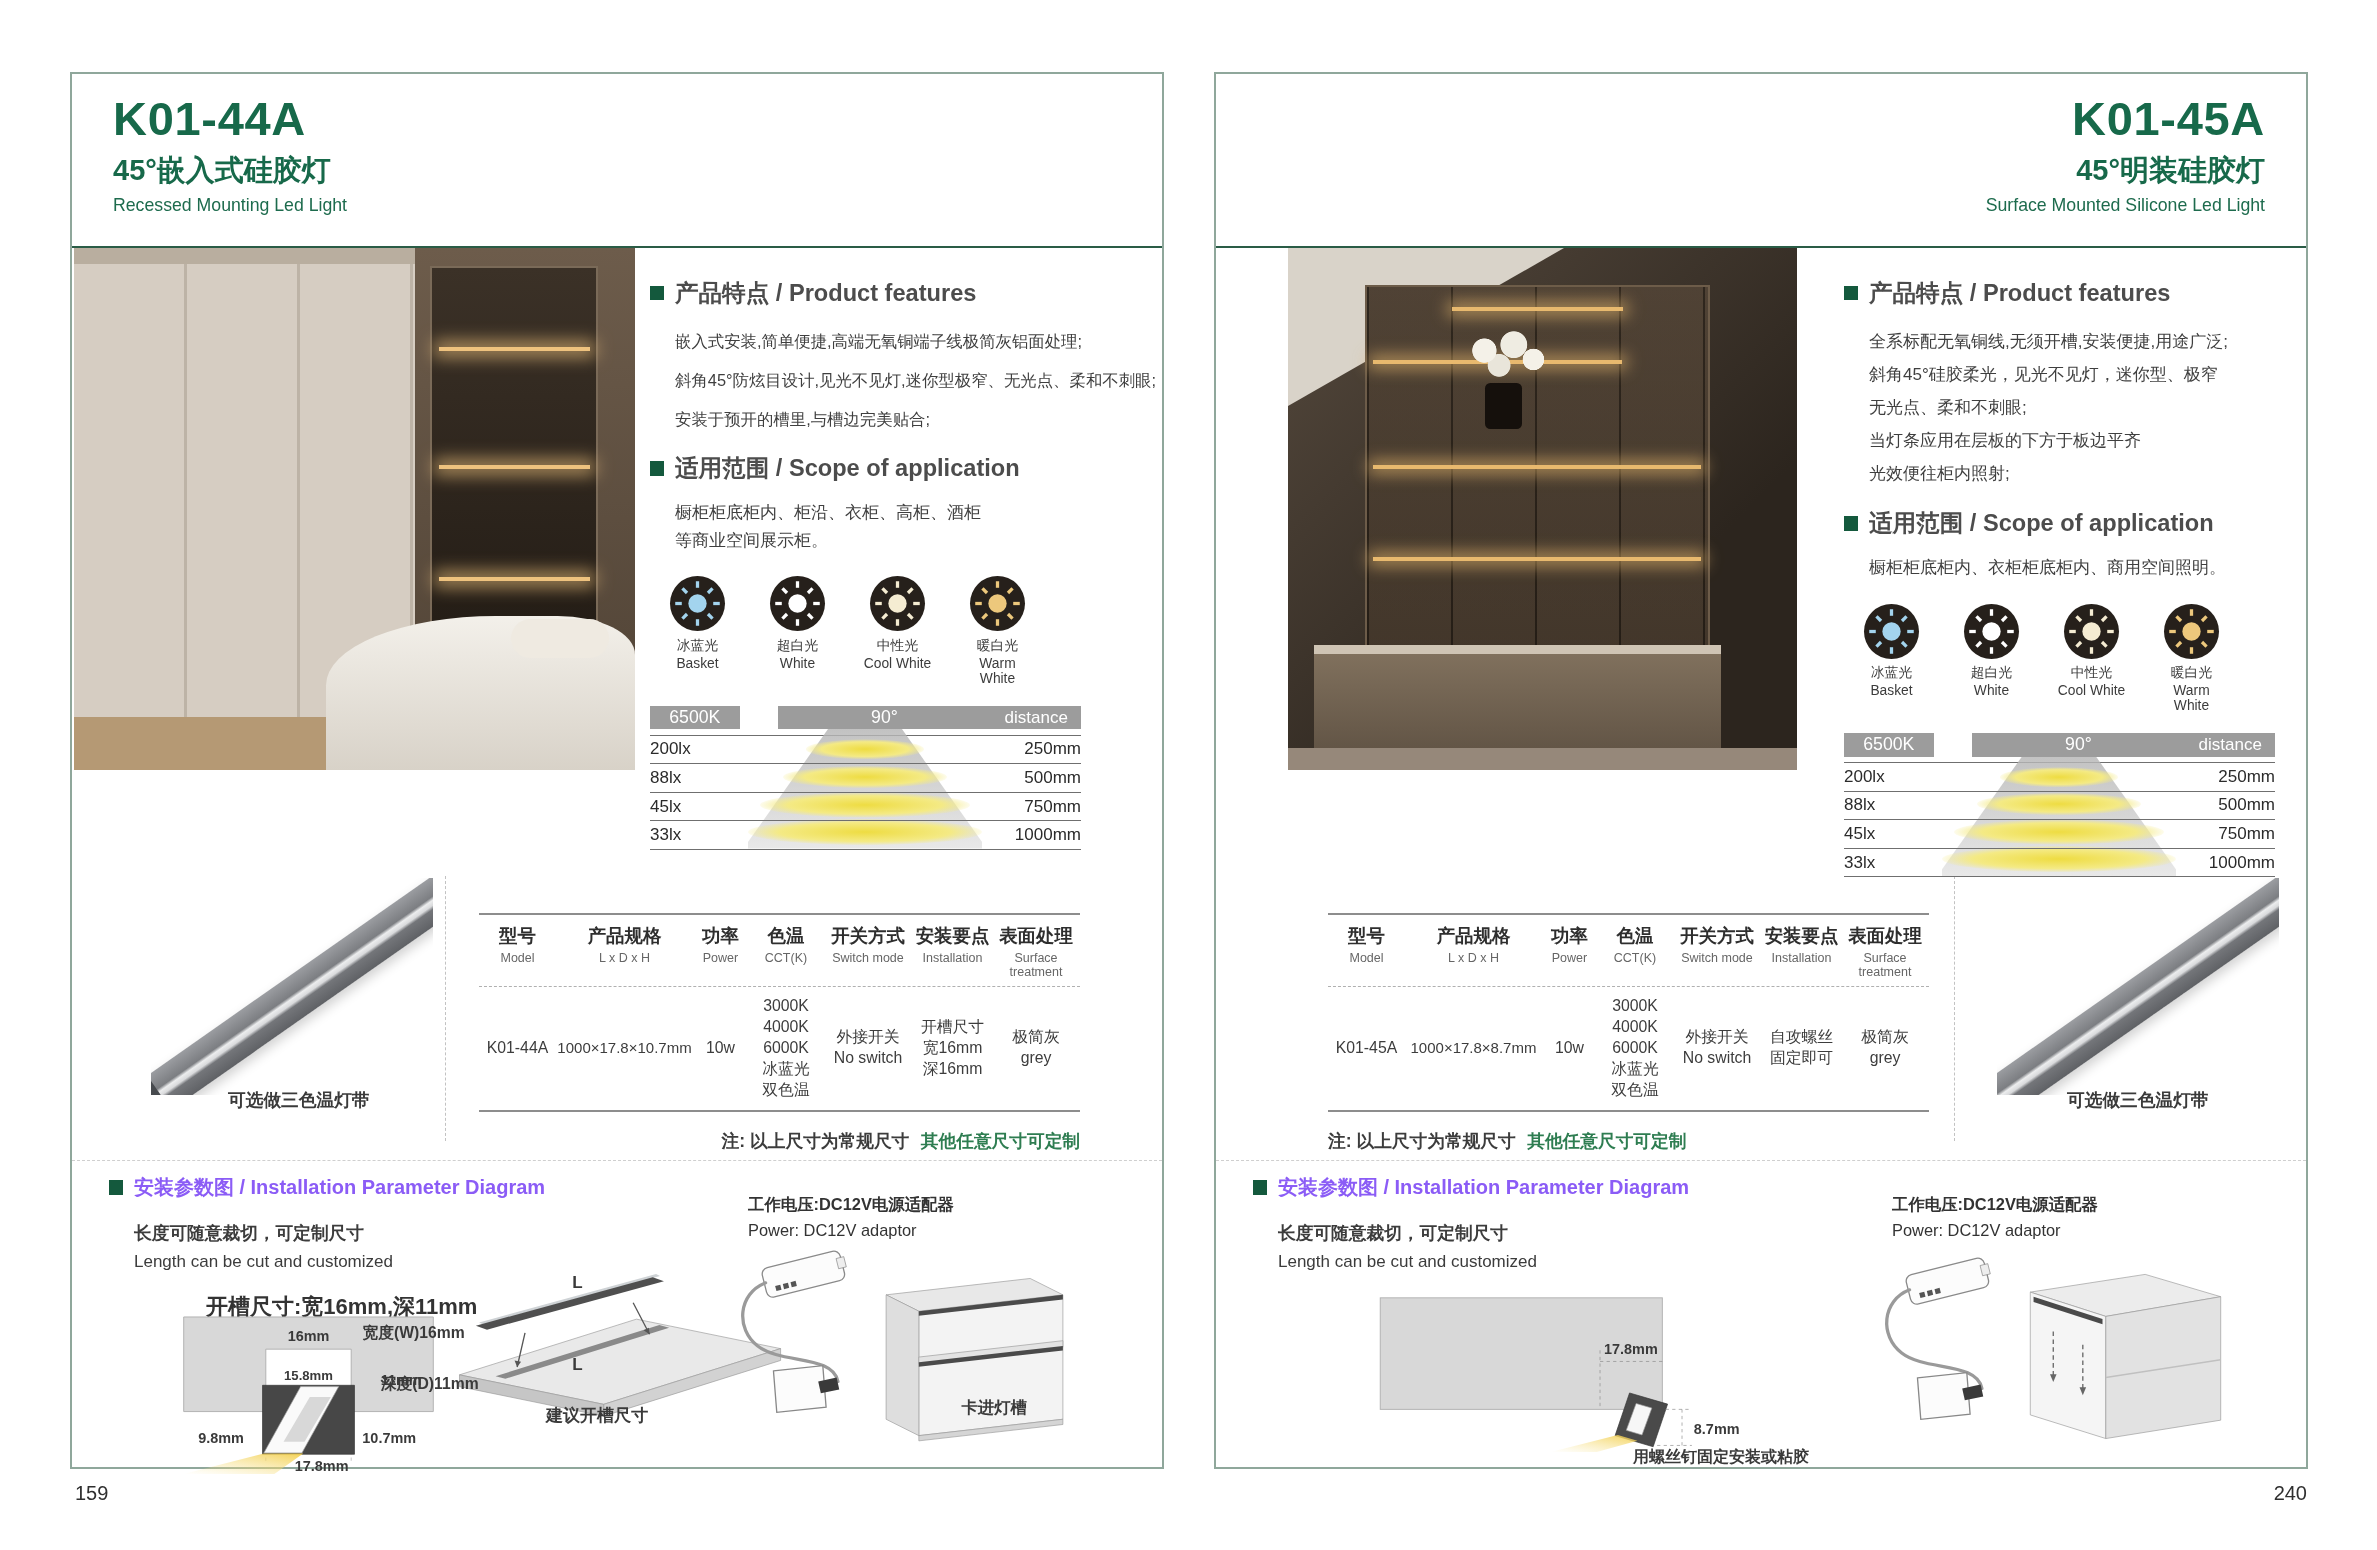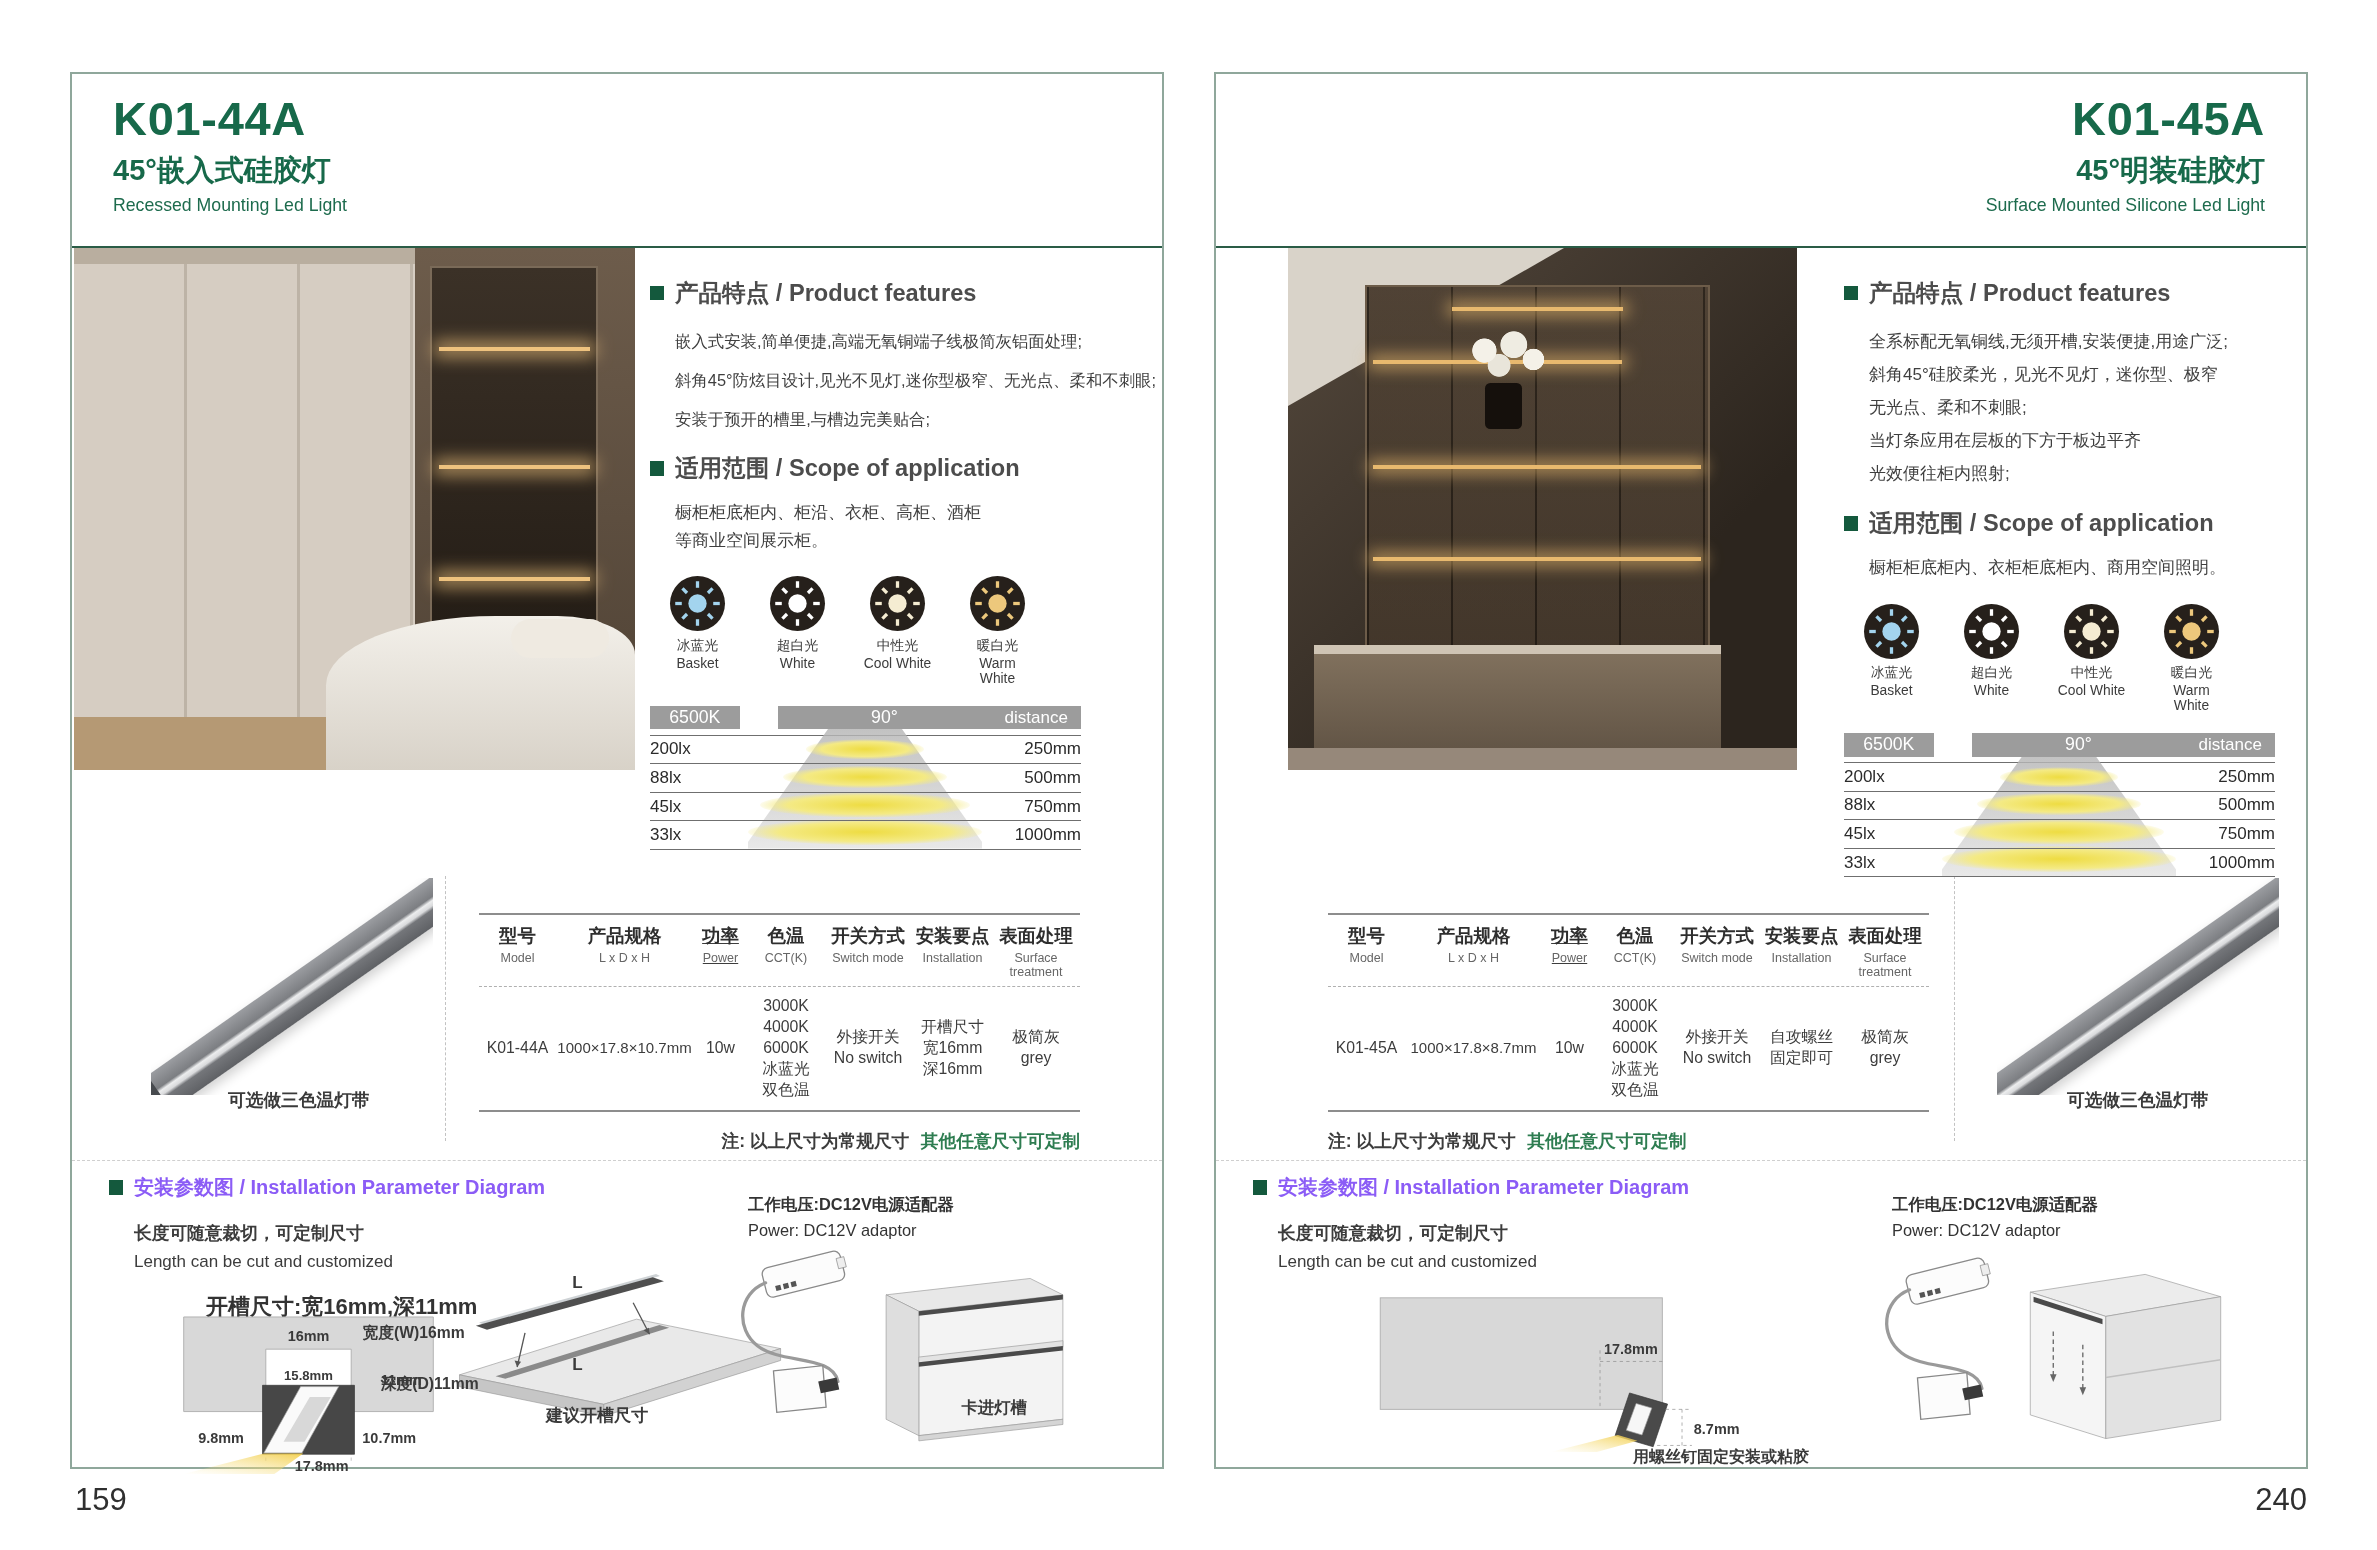--- a/index.html
+++ b/index.html
@@ -117,21 +117,21 @@
   .spec-table{position:absolute;top:839px;width:601px;}
   #page-left .spec-table{left:407px;}
   #page-right .spec-table{left:112px;}
   .rule{height:2px;background:#8d8d8d;}
   .hdr-row{display:flex;padding:7.9px 0 6.6px 0;}
   .th{text-align:center;}
   .th .cn{font-size:18.4px;font-weight:bold;color:#2e2e2e;}
   .th .en{font-size:12.5px;color:#666;margin-top:3.3px;}
   .hdr-row .th:nth-child(1){width:77px;}
   .hdr-row .th:nth-child(2){width:137px;}
-  .hdr-row .th:nth-child(3){width:55px;text-decoration:underline;}
+  .hdr-row .th:nth-child(3){width:55px;}
   .hdr-row .th:nth-child(4){width:76px;}
   .hdr-row .th:nth-child(5){width:88px;}
   .hdr-row .th:nth-child(6){width:81px;}
   .hdr-row .th:nth-child(7){width:86px;}
   .dash-rule{border-top:1.3px dashed #b0b0b0;}
   .body-row{display:flex;align-items:center;min-height:123px;}
   .td{text-align:center;font-size:15.8px;color:#3d3d3d;line-height:1.32;}
   .body-row .td:nth-child(1){width:77px;}
   .body-row .td:nth-child(2){width:137px;font-size:15px;}
   .body-row .td:nth-child(3){width:55px;}
@@ -156,21 +156,21 @@
   .rec-note{position:absolute;left:134px;top:1218px;}
   .rec-cn{font-size:22px;font-weight:bold;color:#333;}
   .rec-en{font-size:16.4px;color:#333;margin-top:5.3px;}
   .dc-note{position:absolute;left:676px;top:1120px;}
   .dc-cn{font-size:16.4px;font-weight:bold;color:#333;}
   .dc-en{font-size:16.4px;color:#333;margin-top:5px;}
   .svgbox{position:absolute;}
   svg text{fill:#3a3a3a;font-family:"Liberation Sans","DejaVu Sans",sans-serif;}
   .screw-cap{position:absolute;left:417px;top:1373px;font-size:16px;font-weight:bold;color:#3a3a3a;}
 
-  .pn{position:absolute;top:1482px;font-size:31px;color:#2f2f2f;}
+  .pn{position:absolute;top:1482px;font-size:20px;color:#2f2f2f;}
   #pn-left{left:75px;}
   #pn-right{left:2230px;width:77px;text-align:right;}
 </style>
 </head>
 <body>
 
 <div id="canvas">
 
   <div class="page" id="page-left">
     <div class="hdr">

